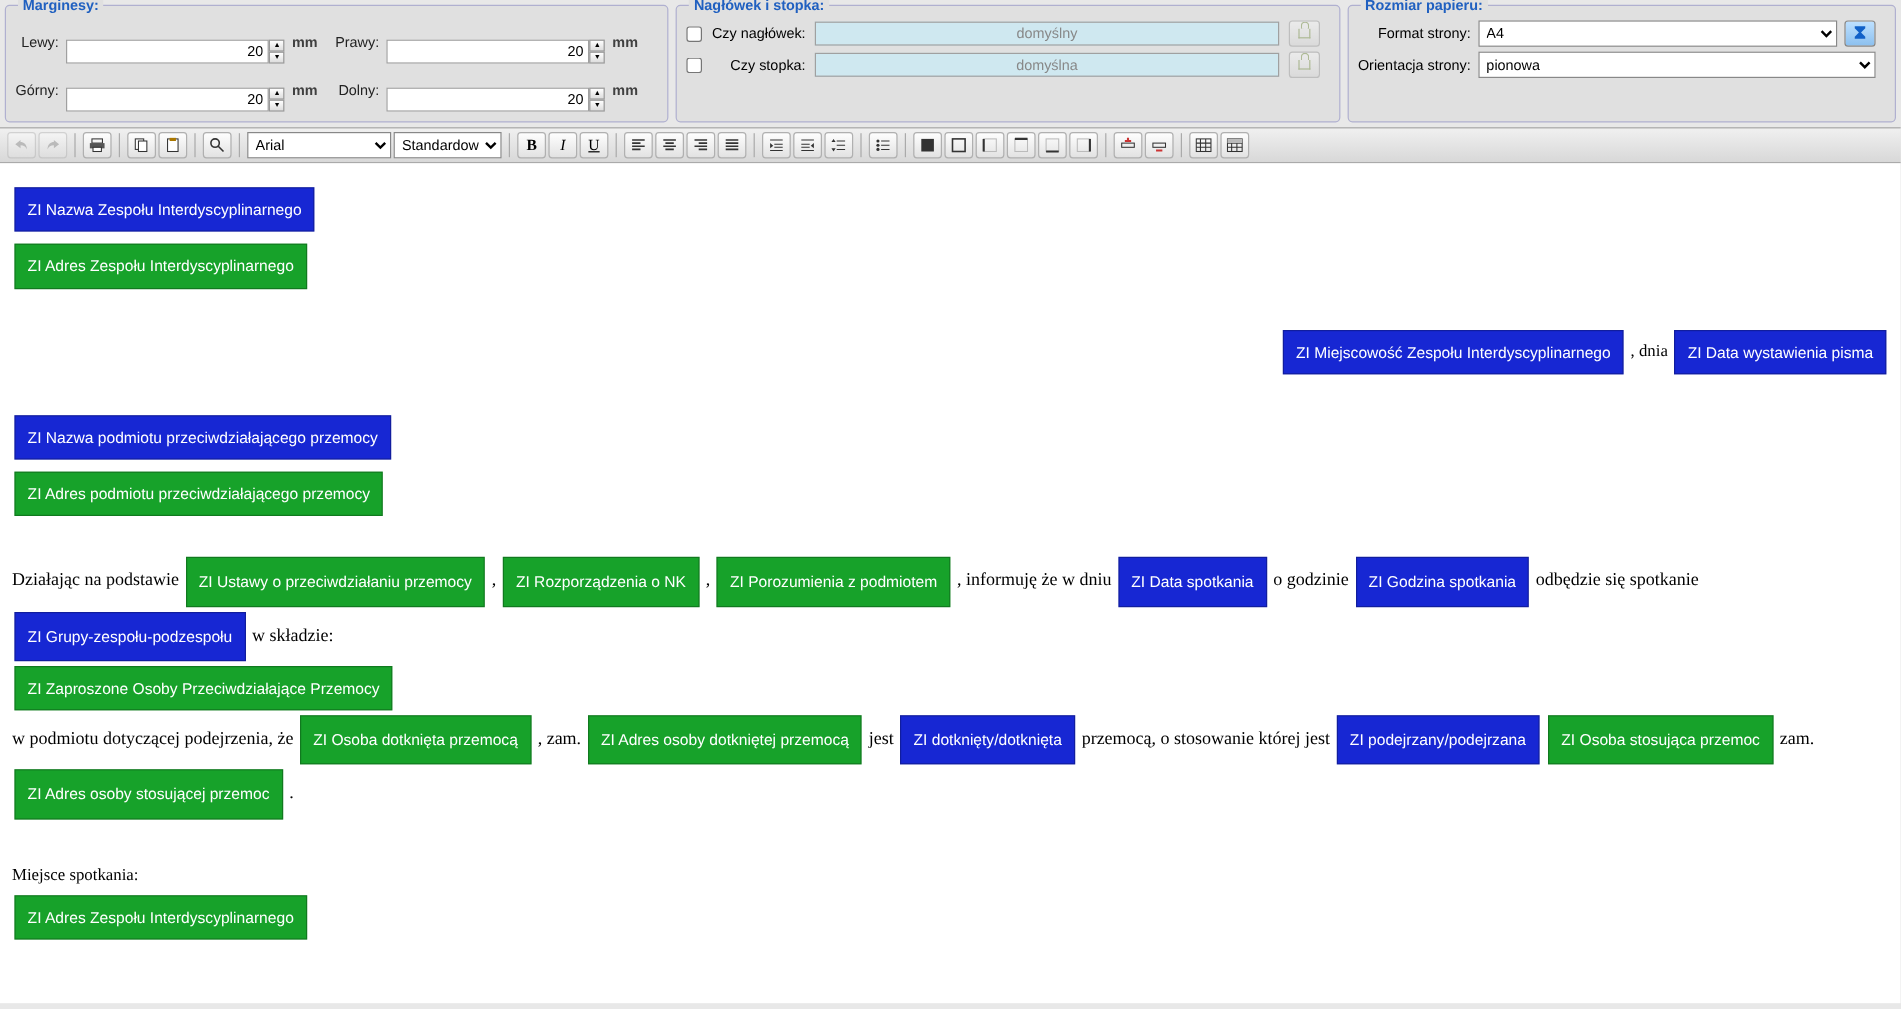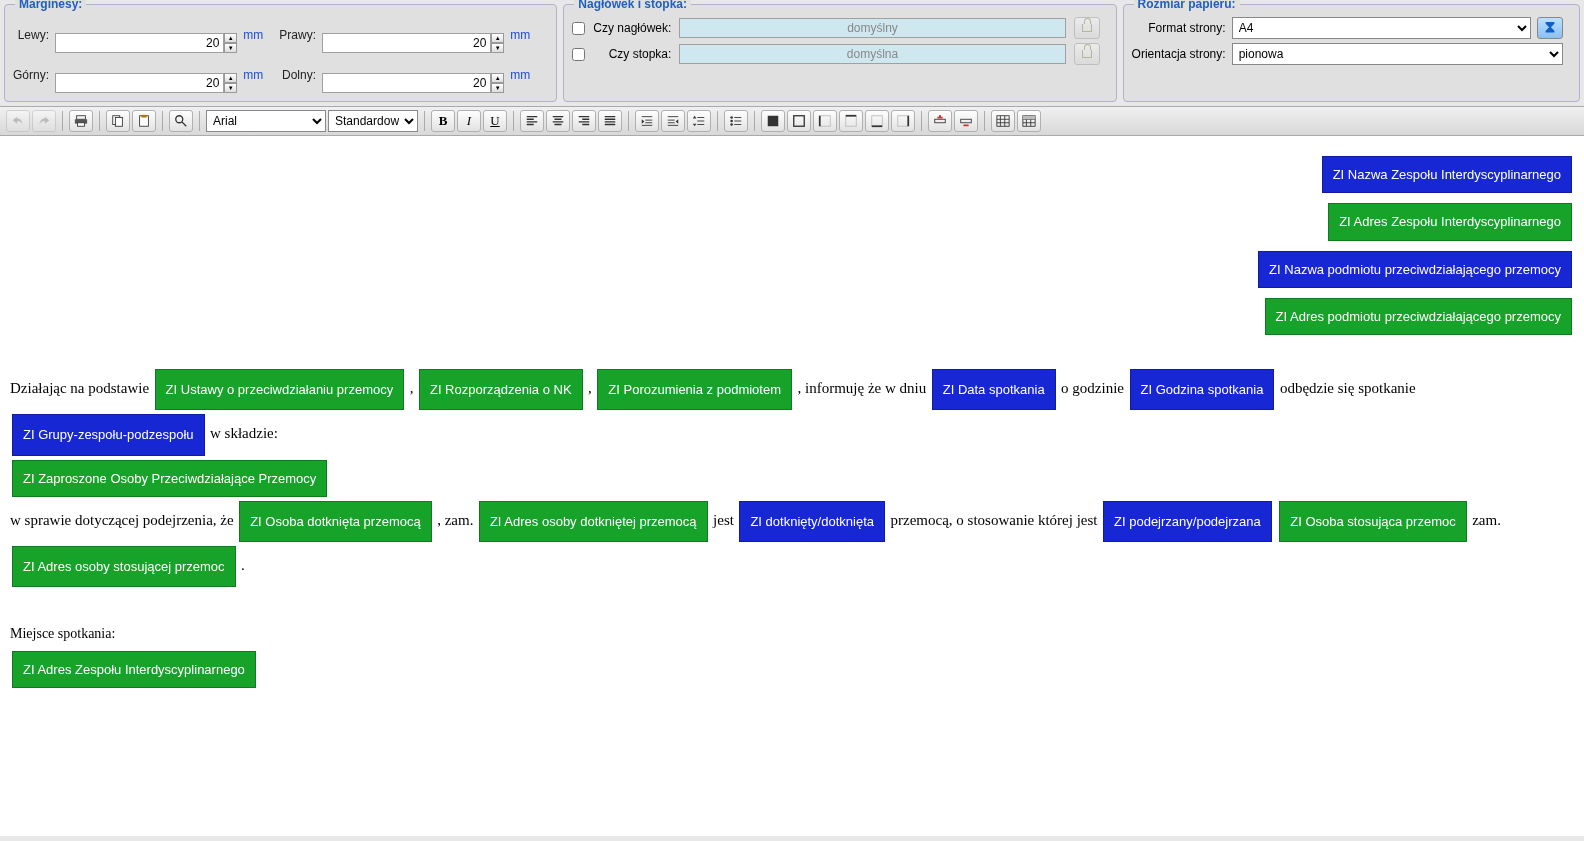--- a/index.html
+++ b/index.html
@@ -8,21 +8,21 @@
 
 .settings-bar { display: flex; gap: 6px; padding: 4px; background: #e8e8e8; }
 .panel { flex: 1; border: 1px solid #b0b0d0; border-radius: 4px; padding: 4px 16px 8px 8px; position: relative; background: #e0e0e0; }
 .panel-title { position: absolute; top: -8px; left: 10px; background: #e0e0e0; padding: 0 4px; color: #2060c0; font-weight: bold; font-size: 12px; }
 .panel-margins { flex: 1.1; }
 .panel-header { flex: 1.1; }
 .panel-paper { flex: 0.9; }
 
 .margin-grid { display: grid; grid-template-columns: auto 1fr 30px auto 1fr 30px; gap: 4px 6px; align-items: center; margin-top: 8px; }
 .margin-grid label { text-align: right; color: #222; }
-.margin-grid .unit { color: #1d4ed8; }
+.margin-grid .unit { color: #404040; font-weight: bold; }
 .spinner { display:flex;margin-top:16px; }
 .spinner input { width: 100%; border: 1px solid #a0a0a0; padding: 2px 4px; text-align: right; font-size: 12px; }
 .spinner .arrows { width:14px; display:flex; flex-direction:column; }
 .spinner .arrows button { flex:1; font-size:6px; line-height:6px; border:1px solid #999; background:linear-gradient(#fff,#ddd); padding:0; cursor:pointer;}
 
 .hdr-grid { display: grid; grid-template-columns: auto auto 1fr auto; gap: 4px 8px; align-items: center; margin-top: 8px; }
 .hdr-grid label { text-align: right; }
 .hdr-grid input[type=checkbox] { }
 .sel-dis { width: 100%; border:1px solid #a0a0a0; background:#cfe8f0; color:#888; padding:2px 4px; font-size:12px;text-align:center; }
 .icon-btn-dis { width:26px; height:22px; border:1px solid #b0b0b0; background:linear-gradient(#f0f0f0,#d8d8d8); border-radius:3px; display:flex; align-items:center; justify-content:center; opacity:0.7;}
@@ -45,21 +45,21 @@
 .font-sel { width:120px; }
 .size-sel { width:90px; }
 .tbtn span.bold { font-weight:bold; font-family:"Times New Roman",serif; font-size:13px;}
 .tbtn span.ital { font-style:italic; font-family:"Times New Roman",serif; font-size:13px;}
 .tbtn span.undr { text-decoration:underline; font-family:"Times New Roman",serif; font-size:13px;}
 
 
 .doc-wrap { background:#e8e8e8; height:calc(100vh - 120px); overflow-y:scroll; padding:0;}
 .page { background:#fff; margin:0; padding:18px 10px; font-family:"Times New Roman",serif; font-size:14px; color:#000; line-height:2.1; min-height:700px;}
 
-.center-block { text-align:right; margin-bottom:6px; }
+.center-block { text-align:left; margin-bottom:6px; }
 .right-block { text-align:right; margin: 30px 0 30px 0;}
 
 .tag { display:inline-block; padding:4px 10px; color:#fff; font-family:Arial,sans-serif; font-size:13px; border:1px solid rgba(0,0,0,0.25); cursor:pointer; margin:2px 2px; white-space:nowrap; vertical-align:middle;}
 .tag.blue  { background:#1727d3; }
 .tag.green { background:#17a22a; }
 
 .body-text { line-height:2.4; }
 .body-text .plain { font-family:"Times New Roman",serif; font-size:15px; }
 
 </style>
@@ -311,20 +311,25 @@
 <div class="doc-wrap">
   <div class="page">
 
     <div class="center-block">
       <span class="tag blue">ZI Nazwa Zespołu Interdyscyplinarnego</span>
     </div>
     <div class="center-block">
       <span class="tag green">ZI Adres Zespołu Interdyscyplinarnego</span>
     </div>
 
+    <div class="right-block">
+      <span class="tag blue">ZI Miejscowość Zespołu Interdyscyplinarnego</span>
+      <span class="plain">, dnia</span>
+      <span class="tag blue">ZI Data wystawienia pisma</span>
+    </div>
 
     <div class="center-block">
       <span class="tag blue">ZI Nazwa podmiotu przeciwdziałającego przemocy</span>
     </div>
     <div class="center-block" style="margin-bottom:30px;">
       <span class="tag green">ZI Adres podmiotu przeciwdziałającego przemocy</span>
     </div>
 
     <div class="body-text">
       <span class="plain">Działając na podstawie</span>
@@ -340,21 +345,21 @@
       <span class="plain">odbędzie się spotkanie</span>
       <span class="tag blue">ZI Grupy-zespołu-podzespołu</span>
       <span class="plain">w składzie:</span>
     </div>
 
     <div>
       <span class="tag green">ZI Zaproszone Osoby Przeciwdziałające Przemocy</span>
     </div>
 
     <div class="body-text">
-      <span class="plain">w sprawie dotyczącej podejrzenia, że</span>
+      <span class="plain">w podmiotu dotyczącej podejrzenia, że</span>
       <span class="tag green">ZI Osoba dotknięta przemocą</span>
       <span class="plain">, zam.</span>
       <span class="tag green">ZI Adres osoby dotkniętej przemocą</span>
       <span class="plain">jest</span>
       <span class="tag blue">ZI dotknięty/dotknięta</span>
       <span class="plain">przemocą, o stosowanie której jest</span>
       <span class="tag blue">ZI podejrzany/podejrzana</span>
       <span class="tag green">ZI Osoba stosująca przemoc</span>
       <span class="plain">zam.</span>
       <span class="tag green">ZI Adres osoby stosującej przemoc</span>

